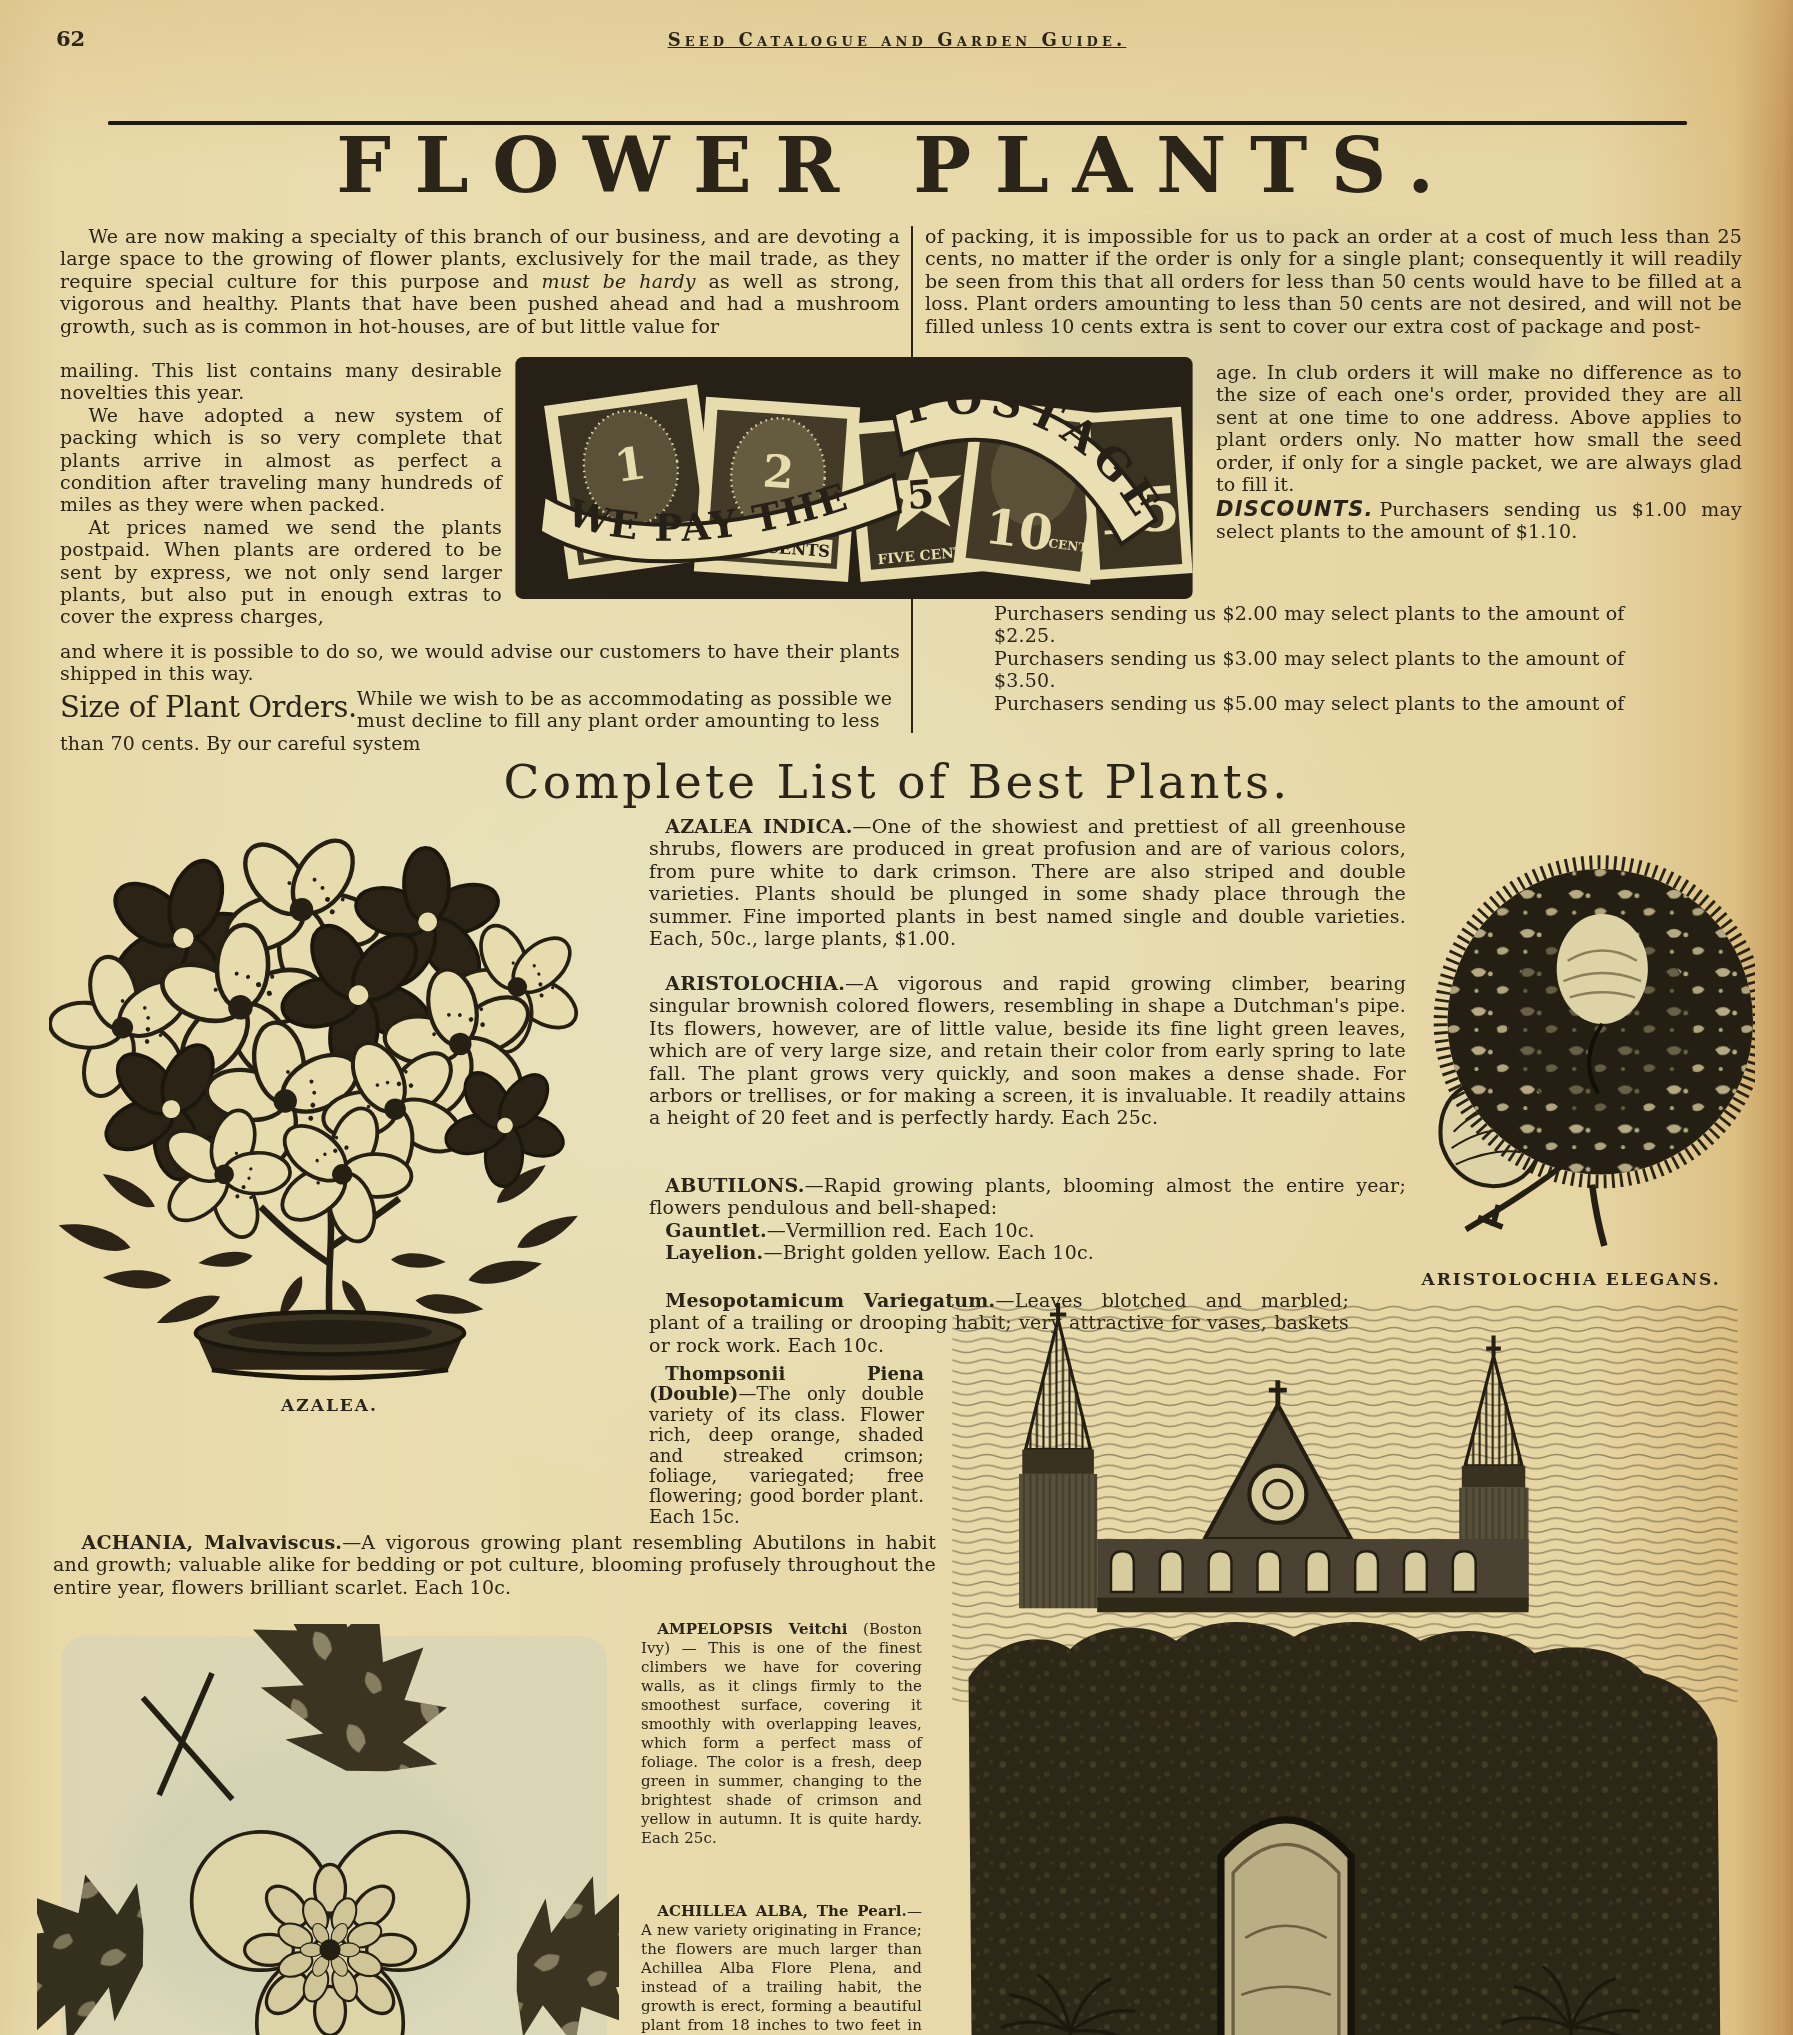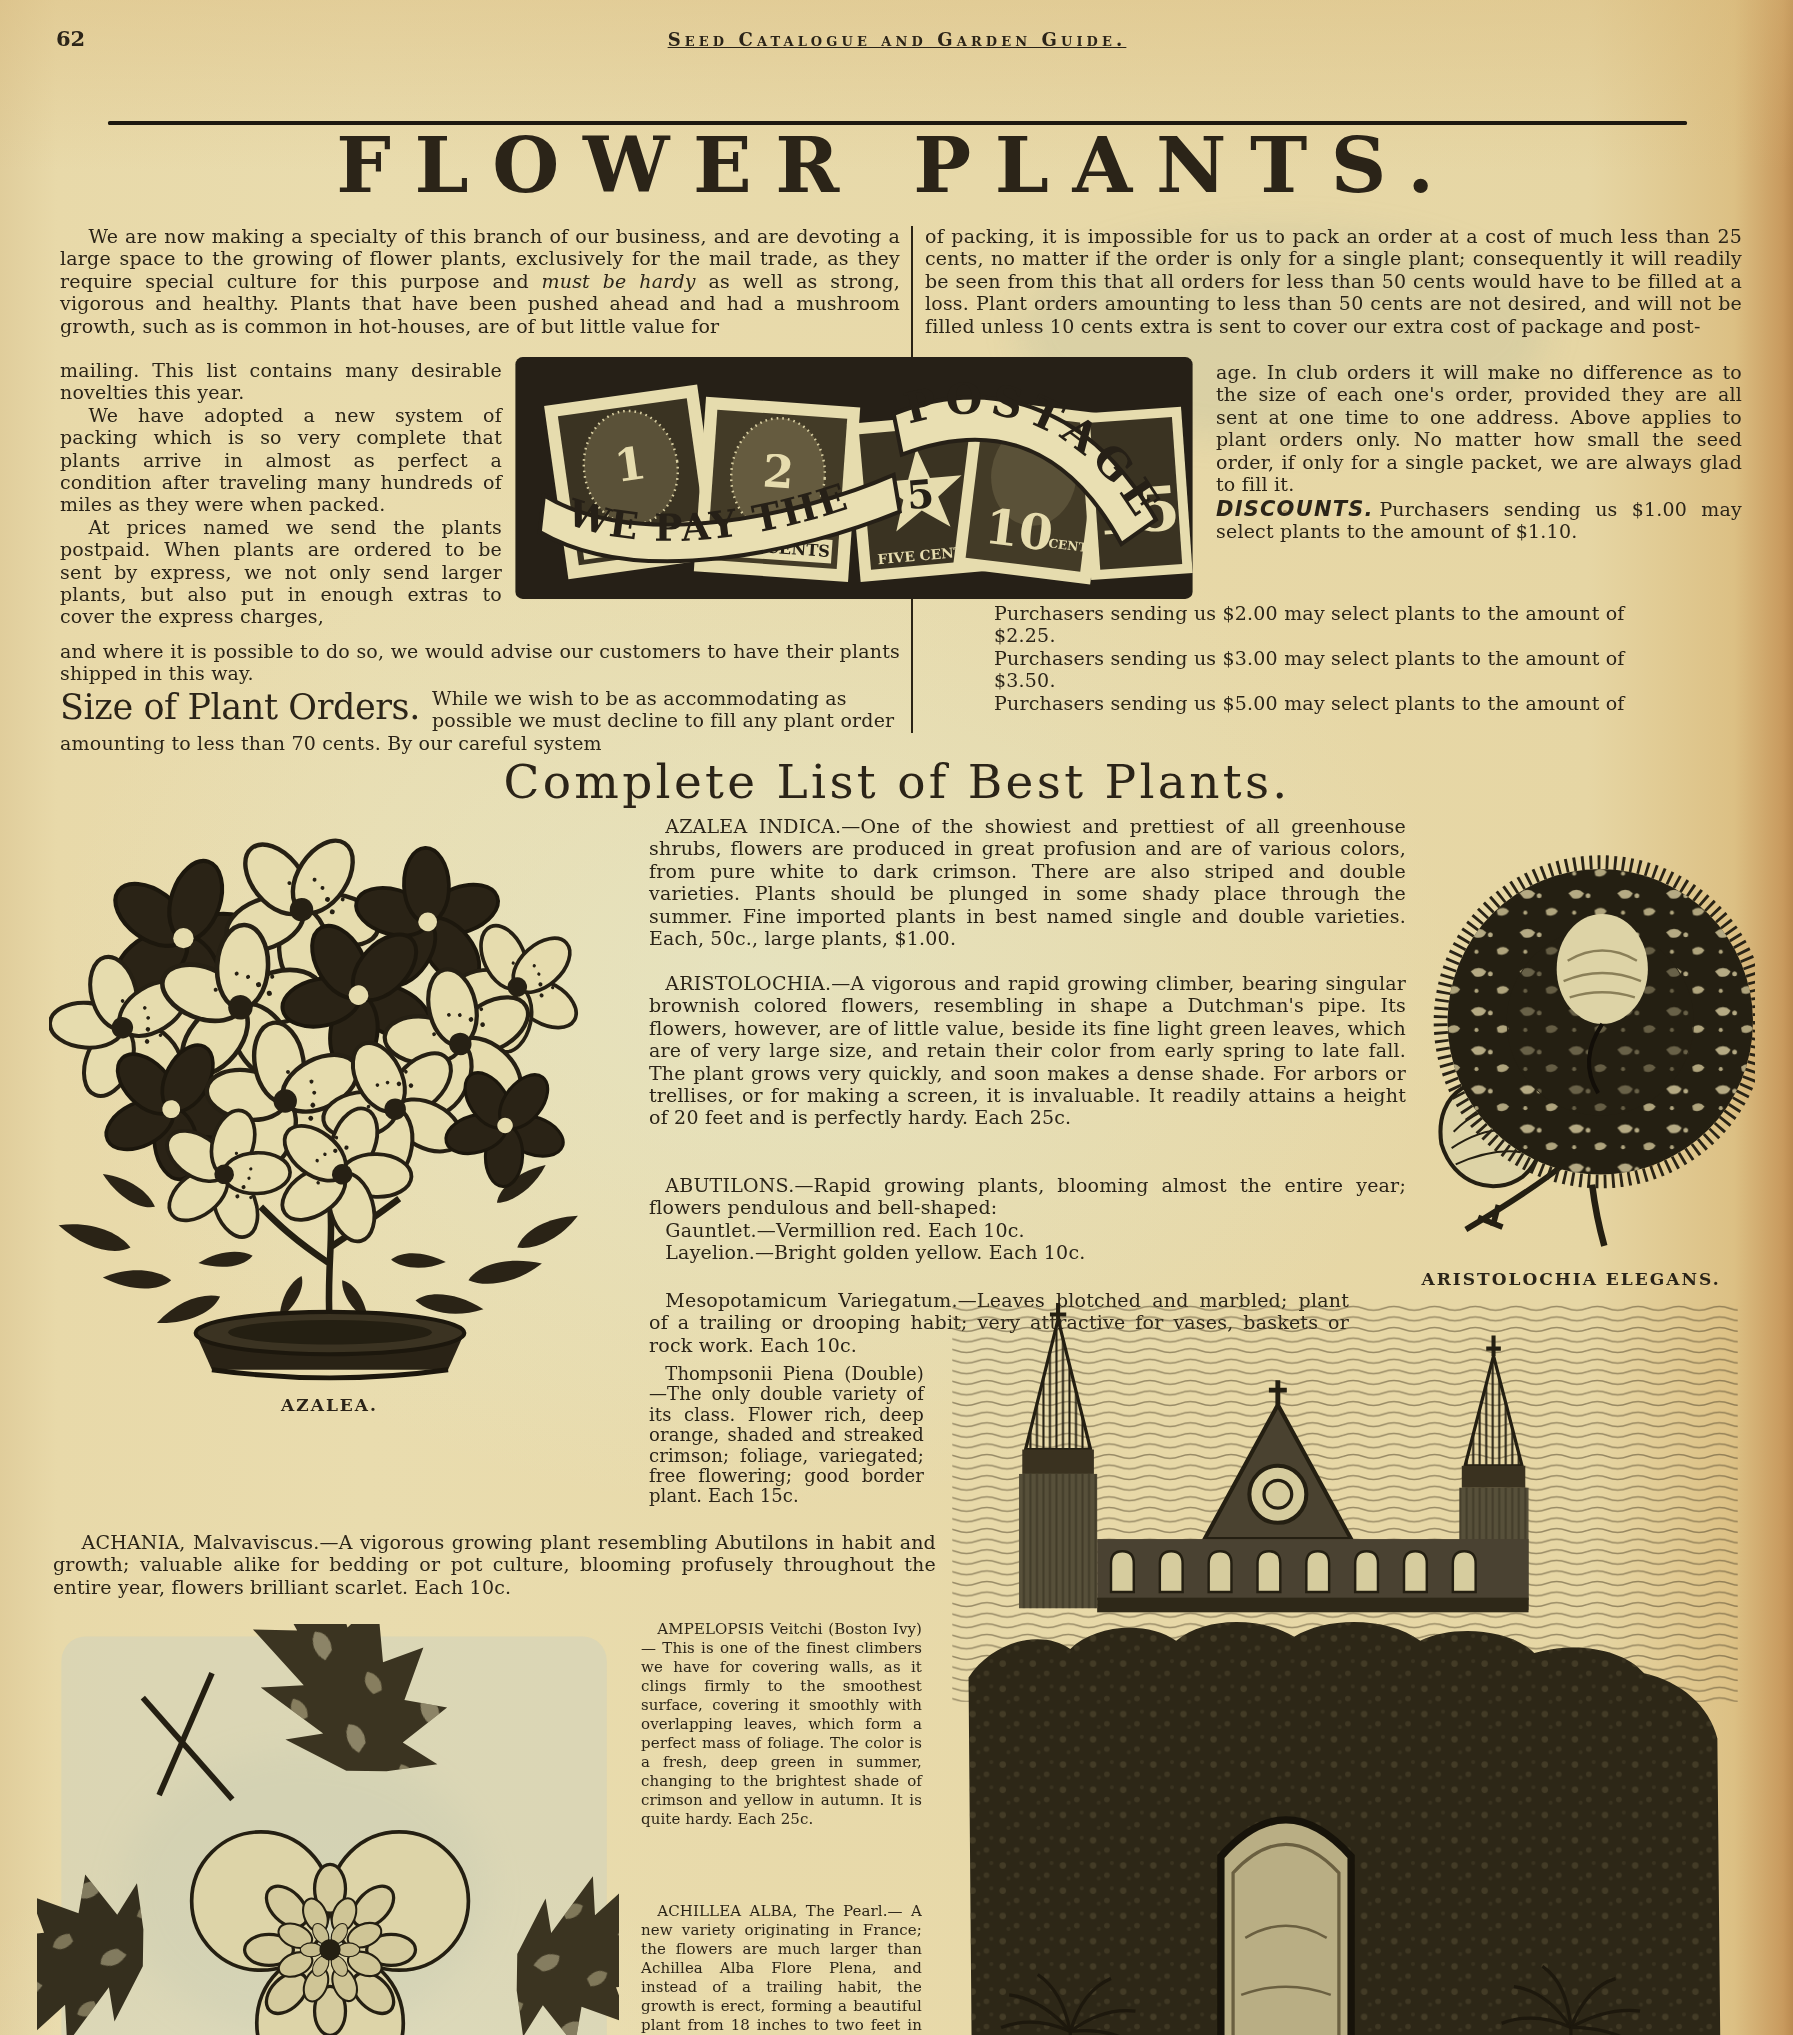--- a/index.html
+++ b/index.html
@@ -14,31 +14,31 @@
       #e7d7a6;}
   .ghost{position:absolute;border-radius:50%;filter:blur(16.3px);background:rgba(150,168,148,.16);}
   .spot{position:absolute;border-radius:50%;background:rgba(122,84,38,.55);}
 
   .block{position:absolute;}
   p{margin:0;text-align:justify;}
   .body-txt{font-size:19px;line-height:22.4px;letter-spacing:0.2px;}
   .narrow-txt{font-size:15px;line-height:19px;letter-spacing:0.1px;}
   .ind{text-indent:28.5px;}
   .ind-s{text-indent:16.3px;}
-  .lead{font-weight:normal;}
+  .lead{font-weight:bold;}
   .amount{display:block;}
 
   .page-num{position:absolute;left:56px;top:26px;font-size:21px;font-weight:bold;}
   .running-head{position:absolute;left:0;top:29px;width:100%;text-align:center;
      font-weight:bold;font-variant:small-caps;font-size:18px;letter-spacing:4.1px;text-decoration:underline;}
   .head-rule{position:absolute;left:108px;top:121px;width:1579px;height:3.7px;background:#1d1810;border-radius:1.6px;}
   .main-title{position:absolute;left:0;top:125px;width:100%;margin:0;text-align:center;
      font-size:77px;font-weight:bold;letter-spacing:23.6px;line-height:1.05;}
   .col-divider{position:absolute;left:911px;top:226px;width:2px;height:507px;background:#2a2315;}
-  .size-heading{float:left;font-size:35px;line-height:40px;letter-spacing:-0.4px;margin-right:12px;white-space:nowrap;}
+  .size-heading{float:left;font-size:29px;line-height:40px;letter-spacing:-0.4px;margin-right:0;white-space:nowrap;}
   .discounts-lead{font-family:"DejaVu Sans", sans-serif;font-weight:bold;font-style:italic;
      font-size:21px;letter-spacing:1.2px;margin-right:5.7px;}
   .list-heading{position:absolute;left:0;top:754px;width:100%;margin:0;text-align:center;
      font-size:47px;font-weight:normal;letter-spacing:3.3px;}
   .caption{position:absolute;text-align:center;font-weight:bold;font-size:17px;letter-spacing:2px;}
   figure{margin:0;position:absolute;}
   svg{display:block;}
 </style>
 </head>
 <body>

